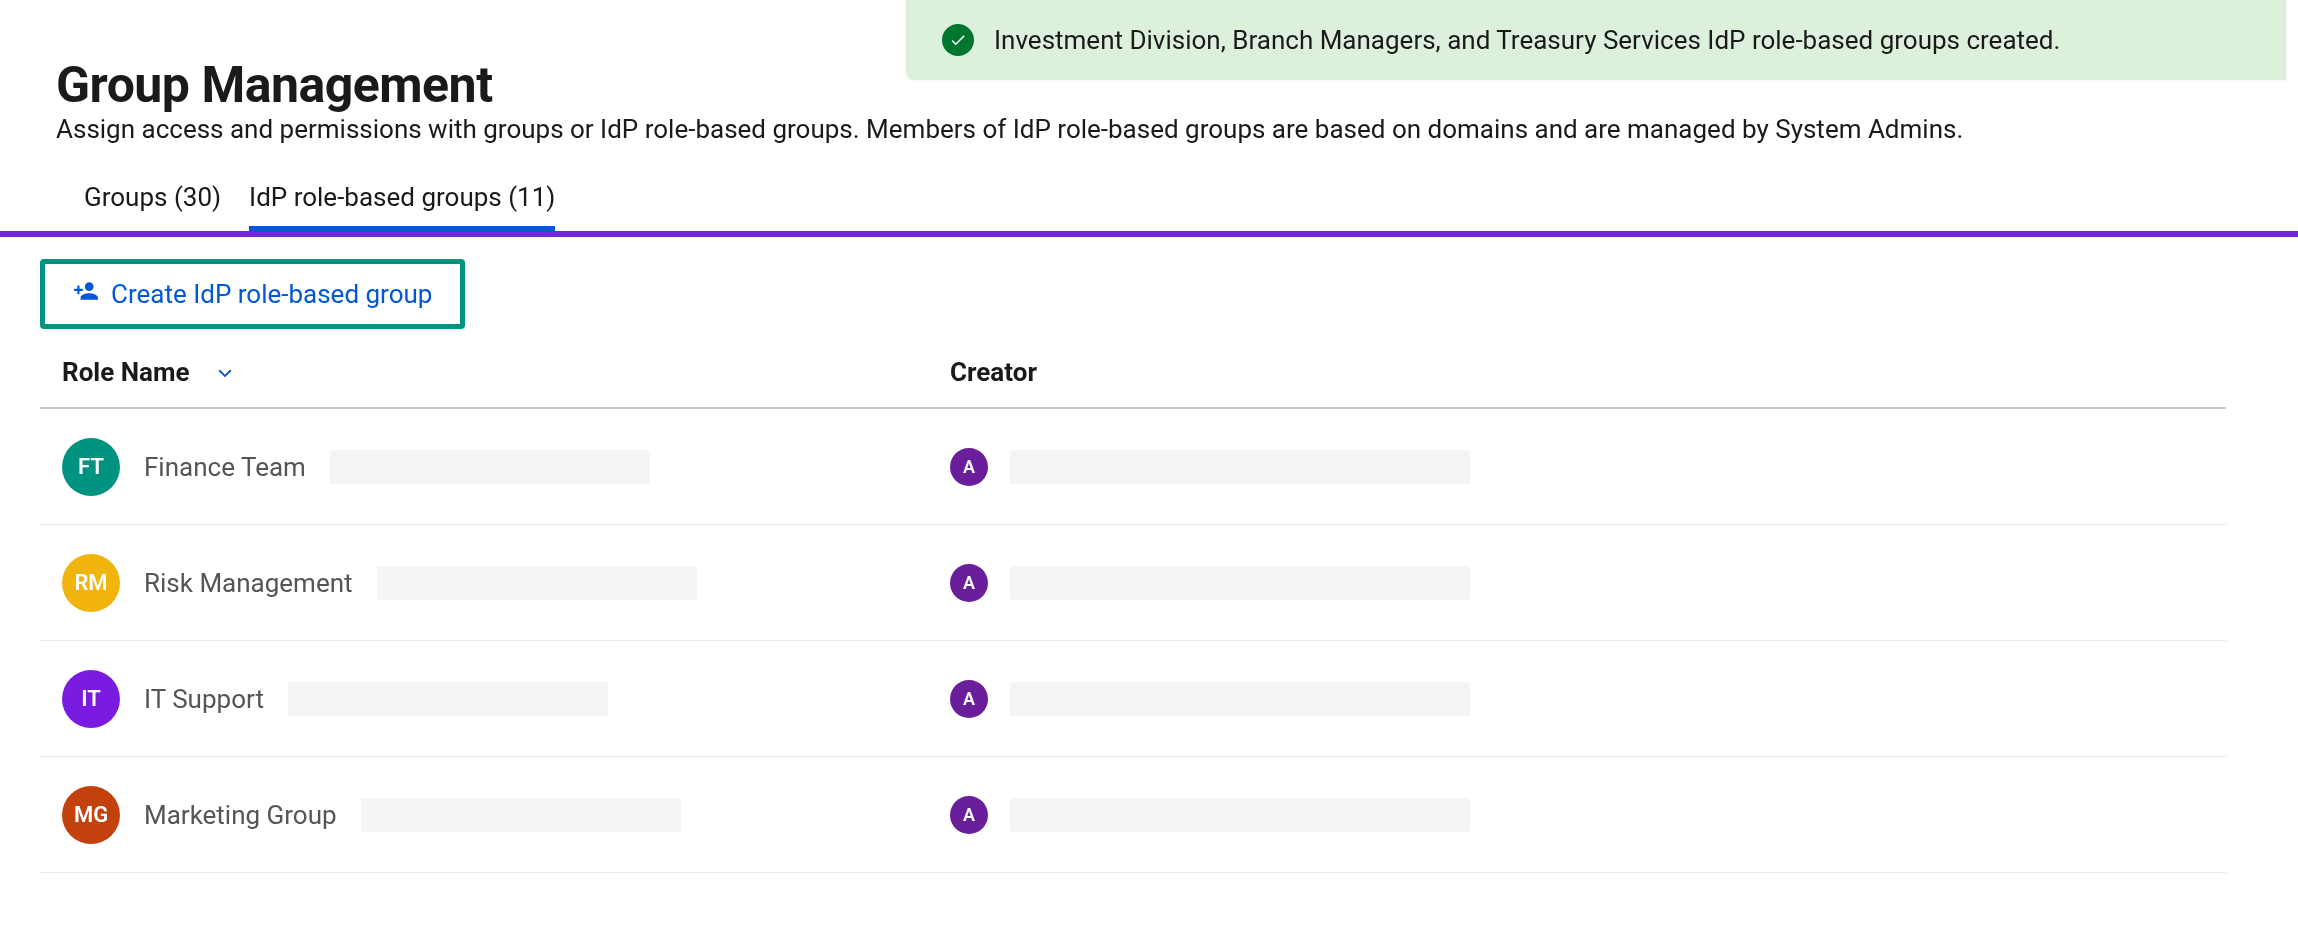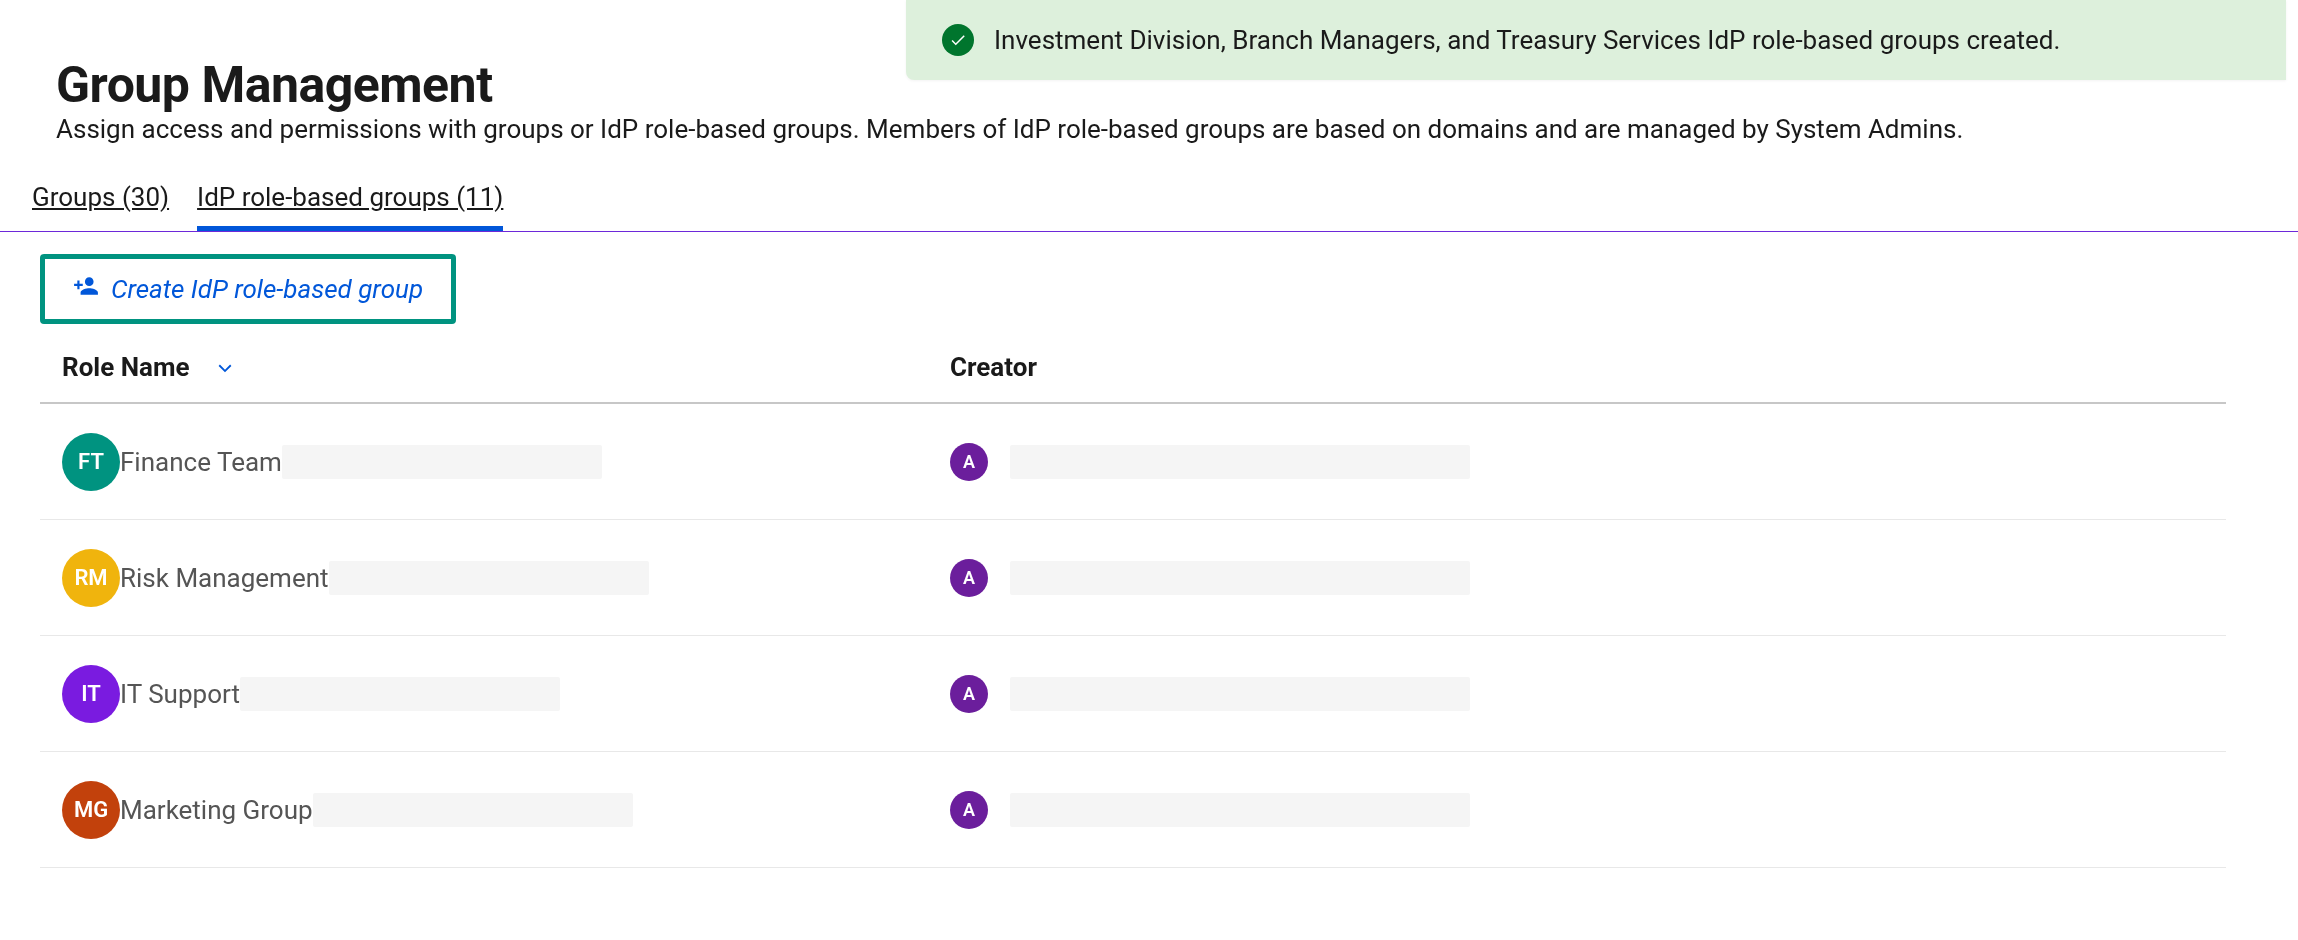--- a/index.html
+++ b/index.html
@@ -48,46 +48,44 @@
       letter-spacing: -0.5px;
     }
     .page-subtitle {
       font-size: 26px;
       color: #1a1a1a;
       margin-bottom: 38px;
     }
     .tabs {
       display: flex;
       gap: 28px;
-      border-bottom: 1px solid #6d28d9;
+      border-bottom: 6px solid #6d28d9;
       margin-left: -56px;
       margin-right: -56px;
-      padding-left: 32px;
-      text-decoration: underline;
+      padding-left: 84px;
     }
     .tab {
       font-size: 26px;
       padding: 0 0 14px 0;
       cursor: pointer;
       color: #1a1a1a;
     }
     .tab.active {
       border-bottom: 5px solid #0157d9;
     }
     .action-row {
       margin-top: 22px;
       margin-bottom: 28px;
       margin-left: -16px;
     }
     .create-btn-frame {
       display: inline-block;
       border: 5px solid #009380;
       border-radius: 4px;
       padding: 14px 28px;
-      font-style: italic;
     }
     .create-btn {
       display: flex;
       align-items: center;
       gap: 12px;
       color: #0157d9;
       cursor: pointer;
       font-size: 26px;
     }
     .create-btn svg { width: 26px; height: 26px; fill: #0157d9; }
@@ -115,20 +113,21 @@
       display: flex;
       align-items: center;
       border-bottom: 1px solid #e8e8e8;
       padding: 20px 16px 20px 22px;
       min-height: 116px;
     }
     .cell-role {
       flex: 0 0 888px;
       display: flex;
       align-items: center;
+      gap: 24px;
     }
     .cell-creator {
       flex: 1;
       display: flex;
       align-items: center;
       gap: 22px;
     }
     .role-avatar {
       width: 58px;
       height: 58px;

